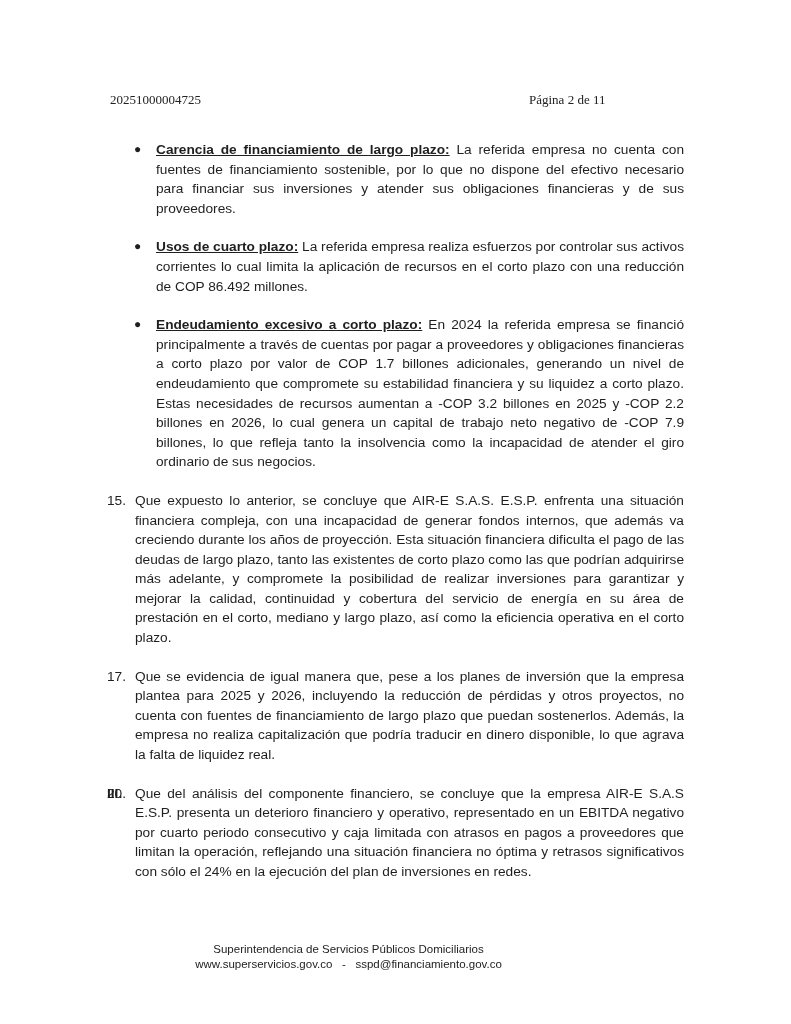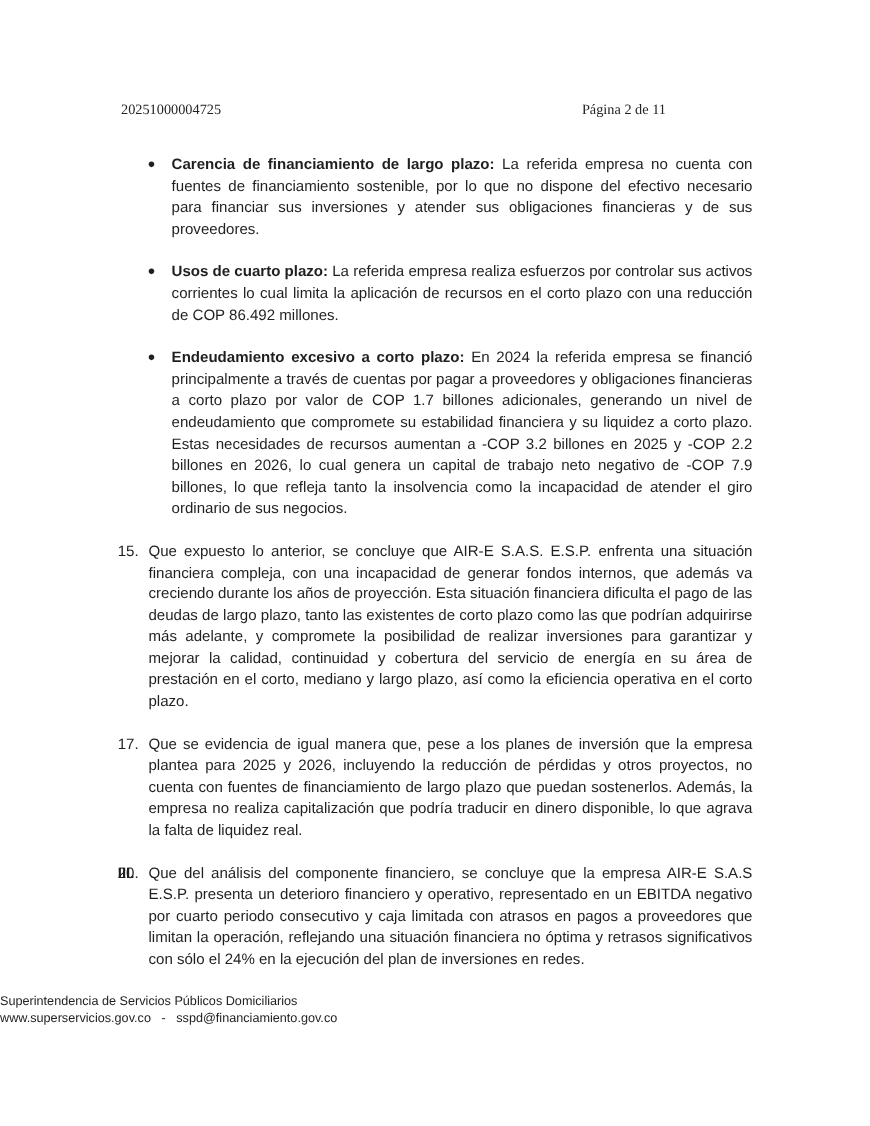--- a/index.html
+++ b/index.html
@@ -9,22 +9,22 @@
     .header .docnum { position: absolute; left: 0; top: 0; }
     .header .pageno { position: absolute; left: 419px; top: 0; }
     .content { position: absolute; top: 140px; left: 110px; width: 574px;
       font-family: "Liberation Sans", sans-serif; font-size: 13.7px; line-height: 19.6px; color: #1f1f1f; }
     .bullet-item { position: relative; padding-left: 46px; margin: 0 0 19px 0; text-align: justify; }
     .bullet-item .bullet { position: absolute; left: 24px; top: 0; font-size: 12px; }
     .num-item { position: relative; padding-left: 25px; margin: 0 0 19px 0; text-align: justify; }
     .num-item .num { position: absolute; left: -3px; top: 0; }
     .section-heading { position: relative; padding-left: 25px; font-weight: bold; margin: 0 0 19px 0; }
     .section-heading .roman { position: absolute; left: -3px; top: 0; text-align: right; }
-    b { font-weight: bold; }
-    .footer { position: absolute; top: 904px; left: 0; width: 697px; 
+    b { font-weight: bold; text-decoration: underline; }
+    .footer { position: absolute; top: 942px; left: 0; width: 697px; text-align: center;
       font-family: "Liberation Sans", sans-serif; font-size: 11.5px; line-height: 15px; color: #222; }
   </style>
 </head>
 <body>
 
 <div class="header">
   <span class="docnum">20251000004725</span>
   <span class="pageno">Página 2 de 11</span>
 </div>
 

